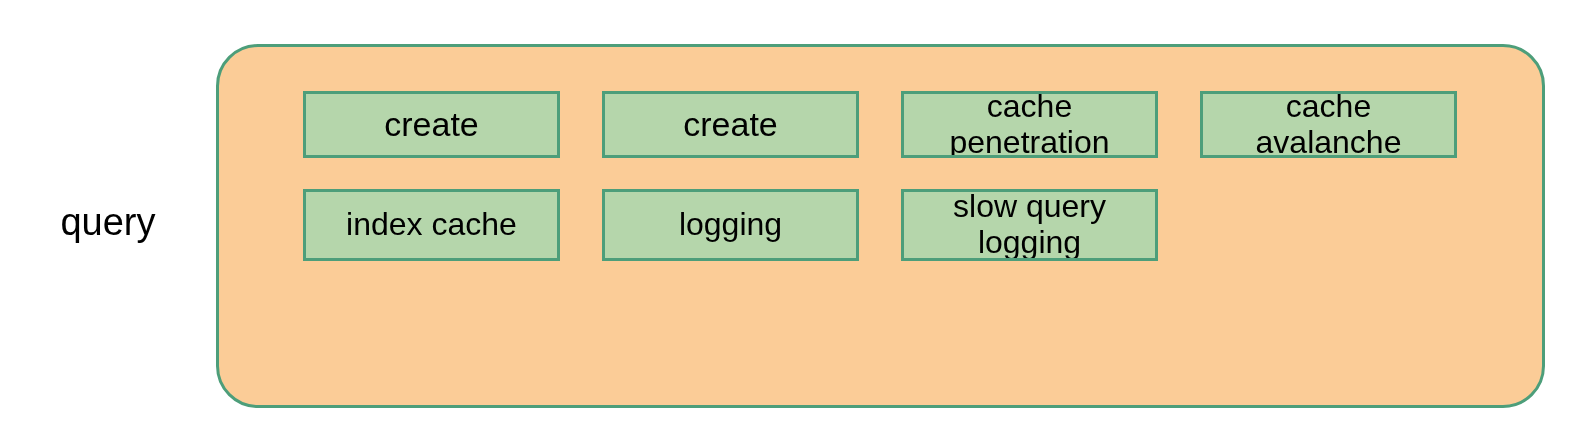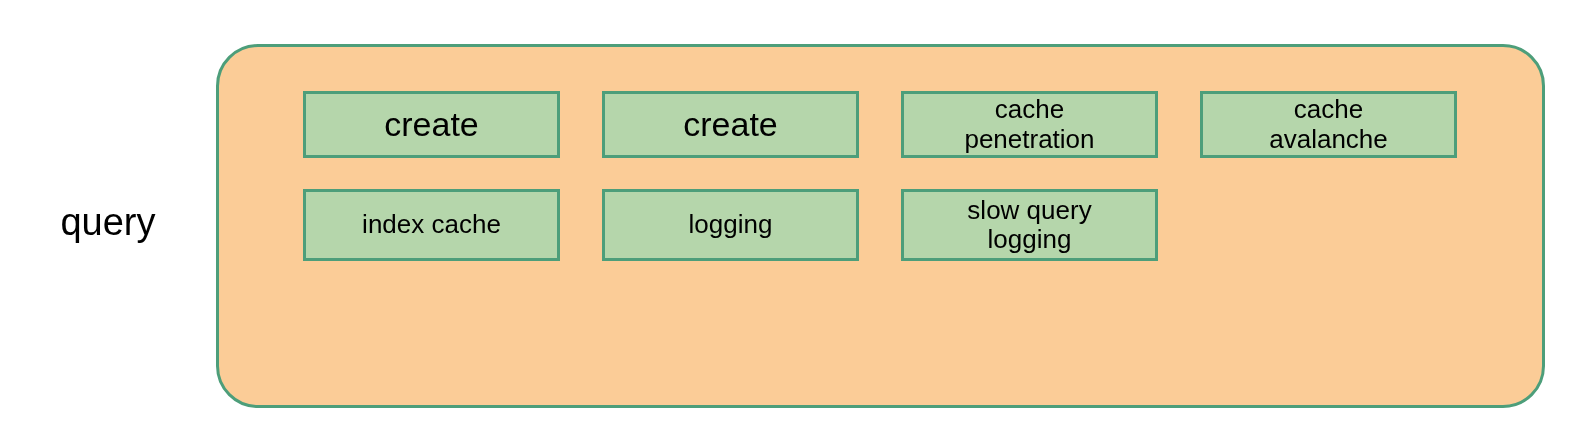--- a/index.html
+++ b/index.html
@@ -81,21 +81,21 @@
     line-height: 1.12;
   }
 
   
   .node-box.row-op .node-label {
     font-size: 34px;
   }
 
   
   .node-box.row-concern .node-label {
-    font-size: 26px;
+    font-size: 32px;
   }
 </style>
 </head>
 <body>
 
 <div id="canvas">
 
   <div class="side-label">query</div>
 
   <div class="group-container">

